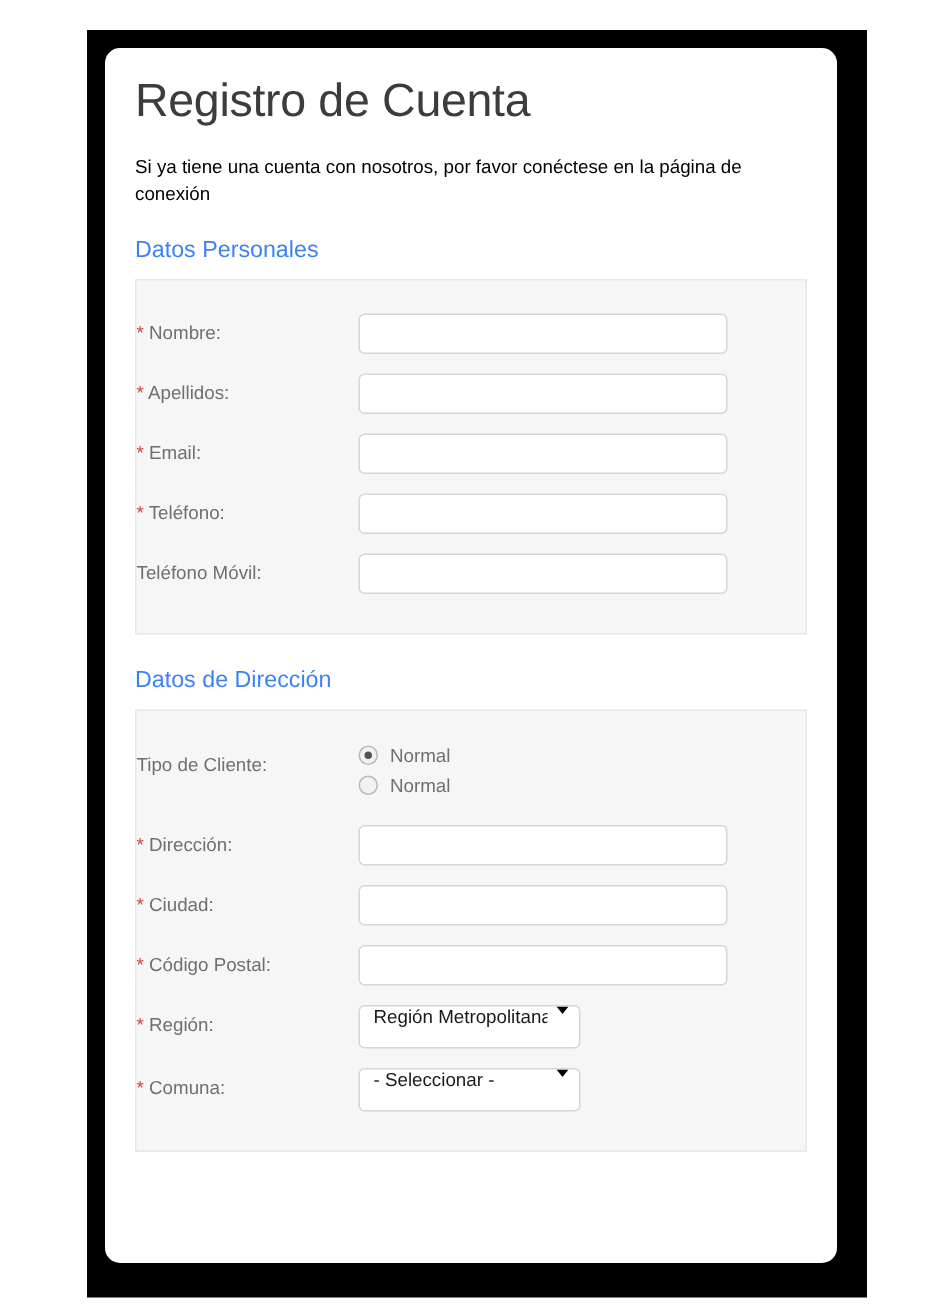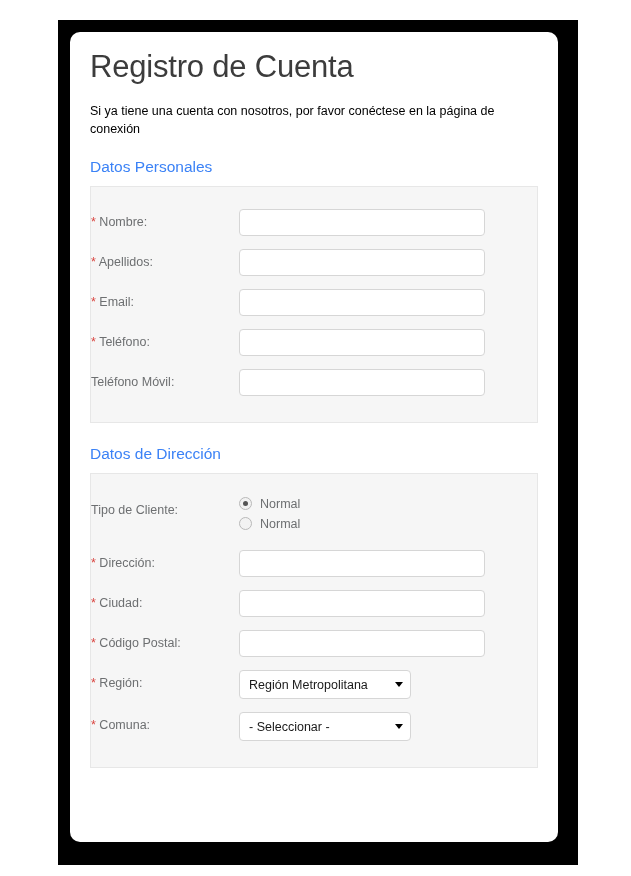--- a/index.html
+++ b/index.html
@@ -138,28 +138,28 @@
     height: 5px;
     border-radius: 50%;
     background: #555555;
   }
   .radio-text {
     font-size: 12.5px;
     color: #6d6f71;
   }
 
   .select-box {
-    width: 172px;
+    width: 148px;
     height: 29px;
     border: 1px solid #d6d6d6;
     border-radius: 4px;
     background: #ffffff;
     box-sizing: border-box;
     display: flex;
-    align-items: center;
+    align-items: flex-start;
     padding: 0 7px 0 9px;
     position: relative;
     overflow: hidden;
   }
   .select-value {
     font-size: 12.5px;
     color: #1a1a1a;
     white-space: nowrap;
     overflow: hidden;
     flex: 1;

